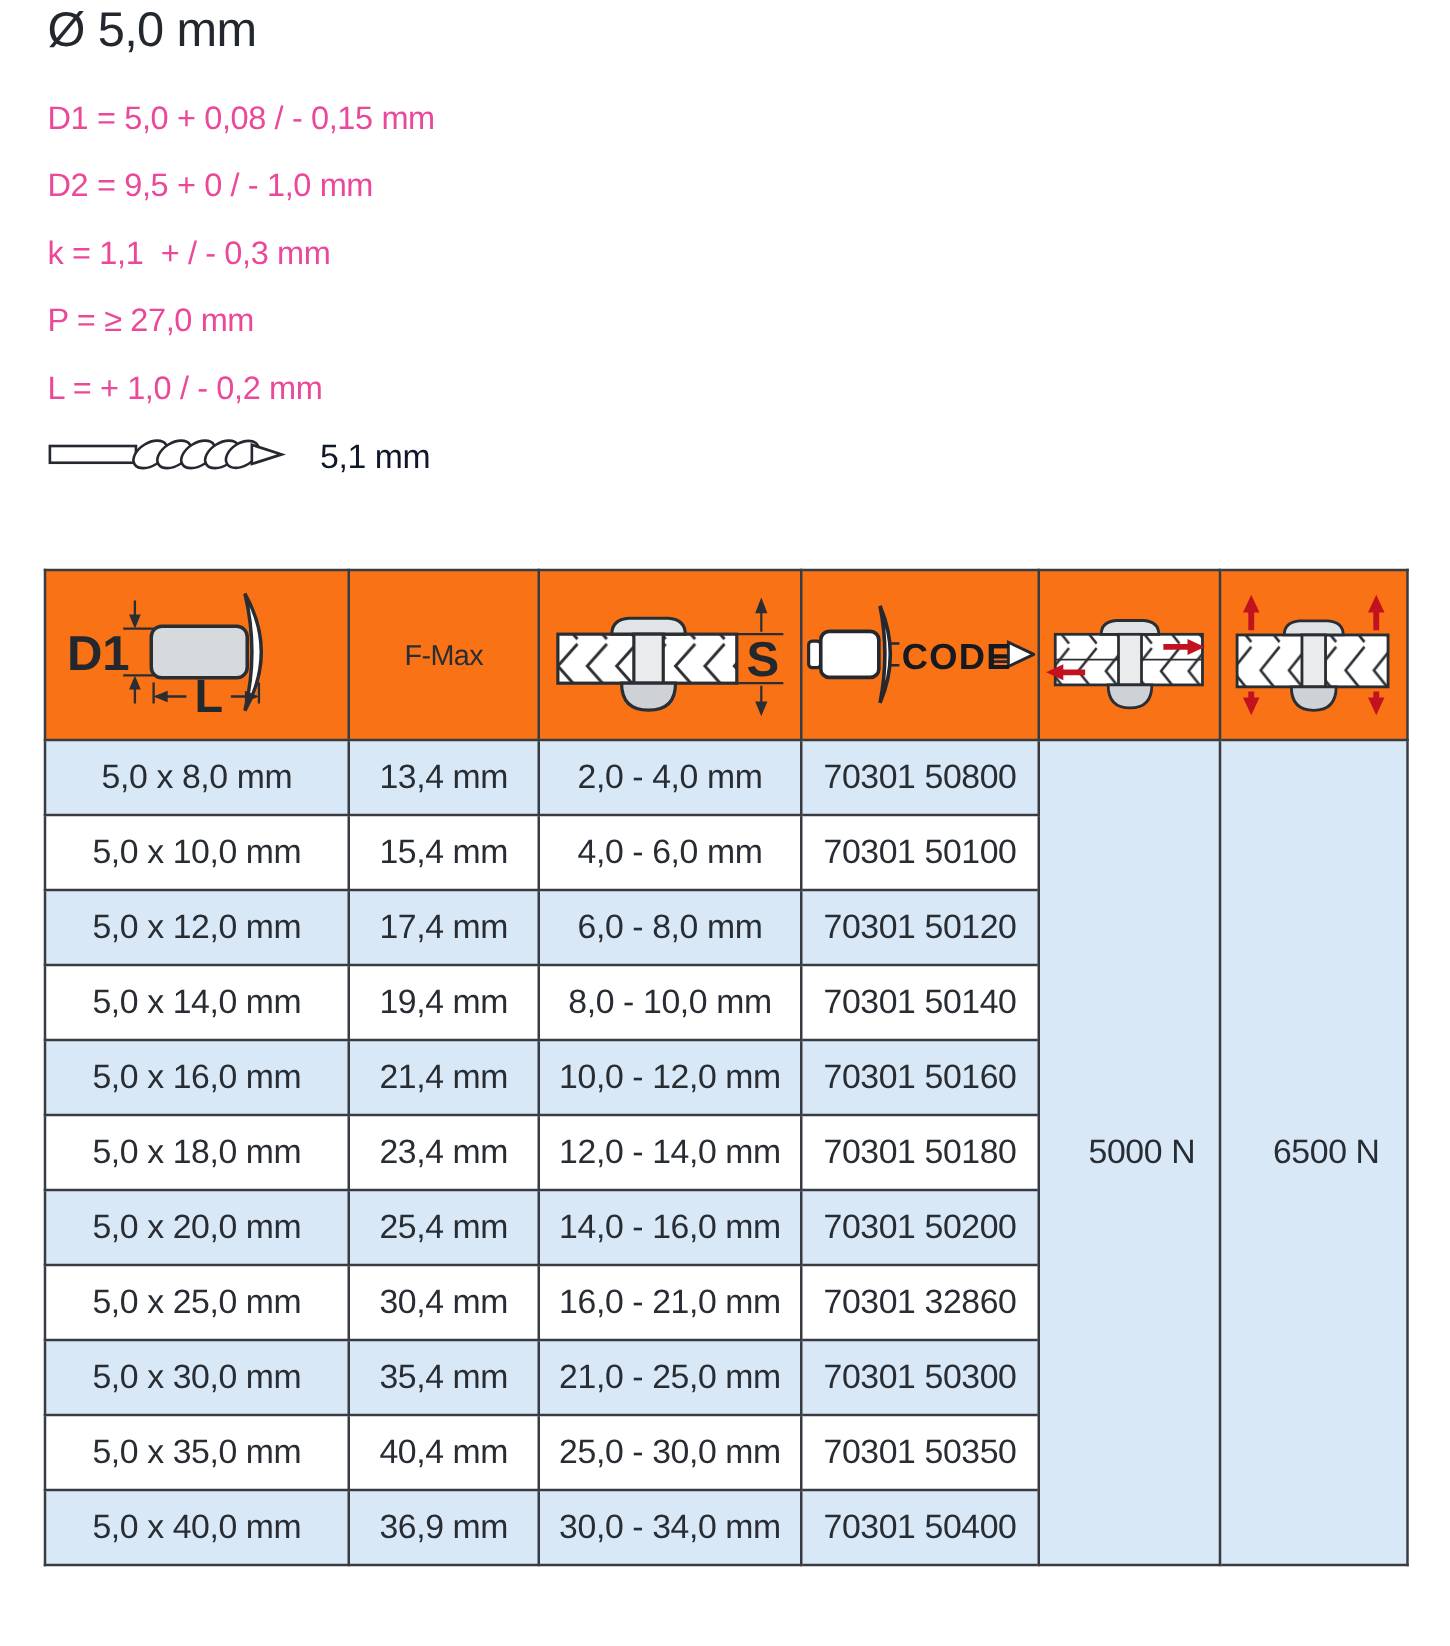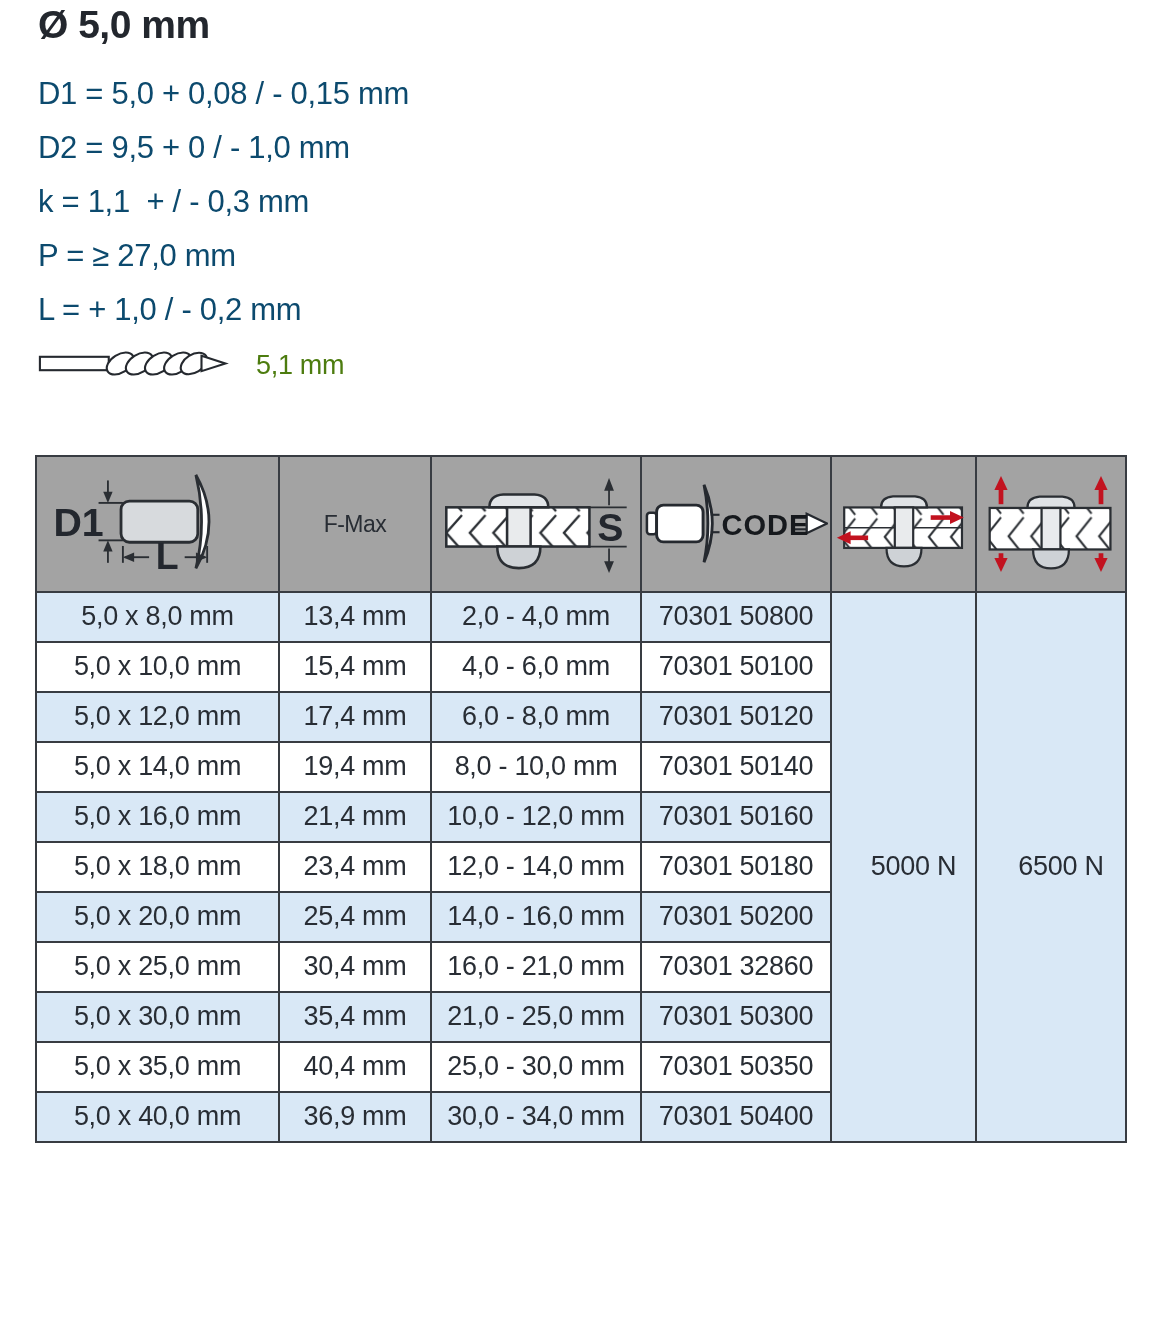--- a/index.html
+++ b/index.html
@@ -5,43 +5,43 @@
   * { box-sizing: border-box; margin: 0; padding: 0; }
   html, body { background: #ffffff; }
   body {
     width: 1160px; height: 1317px;
     font-family: "Liberation Sans", sans-serif;
     color: #262b33;
     overflow: hidden;
   }
   .header-block { padding: 4px 0 0 38px; }
   .page-title {
-    font-size: 39px; font-weight: bold; letter-spacing: -0.5px;
+    font-size: 39px; font-weight: normal; letter-spacing: -0.5px;
     color: #23272e; line-height: 1.1;
   }
   .specs { margin-top: 20px; }
   .spec-line {
-    font-size: 31px; height: 54px; line-height: 54px;
-    letter-spacing: -0.3px; white-space: pre; color: #0c4a6e;
+    font-size: 26px; height: 54px; line-height: 54px;
+    letter-spacing: -0.3px; white-space: pre; color: #ec4899;
   }
   .drill-row { display: flex; align-items: center; gap: 22px; margin-top: 8px; height: 42px; }
-  .drill-size { font-size: 27px; letter-spacing: -0.3px; color: #4d7c0f; }
+  .drill-size { font-size: 27px; letter-spacing: -0.3px; color: #0f172a; }
 
   .table-wrap { margin: 68px 35px 0 35px; }
   table.spec-table {
     width: 1090px; border-collapse: collapse; table-layout: fixed;
   }
   .spec-table th, .spec-table td {
     border: 2px solid #383c42;
     text-align: center; vertical-align: middle;
     font-size: 27px; font-weight: normal;
     letter-spacing: -0.3px; color: #282d34;
   }
-  .spec-table thead tr { height: 136px; background: #a3a3a3; }
-  .spec-table tbody tr { height: 50px; border-radius: 23px; }
+  .spec-table thead tr { height: 136px; background: #f97316; }
+  .spec-table tbody tr { height: 60px; border-radius: 23px; }
   .spec-table tbody tr.alt td { background: #d9e8f6; }
   .spec-table td.merged { background: #dceaf8; font-size: 27px; padding-left: 20px; }
   .hdr-fmax { font-size: 23px; font-weight: 500; letter-spacing: -0.5px; }
   .icon-box { display: flex; align-items: center; justify-content: center; }
   svg text { font-family: "Liberation Sans", sans-serif; }
 </style>
 </head>
 <body>
 
 <div class="header-block">

